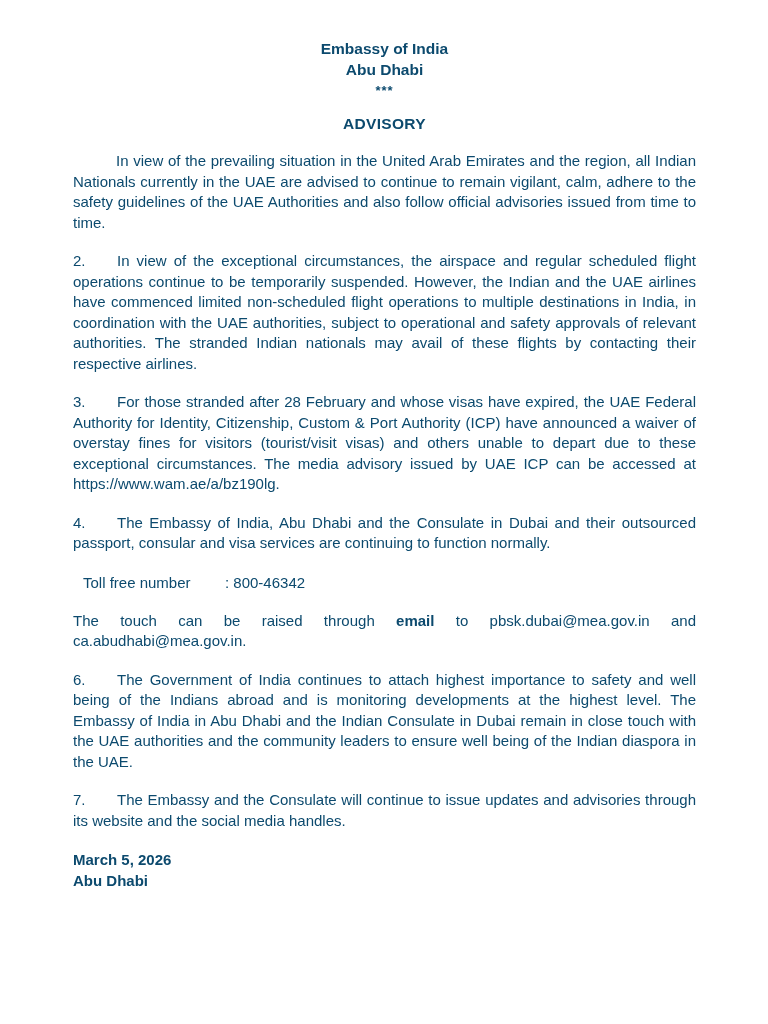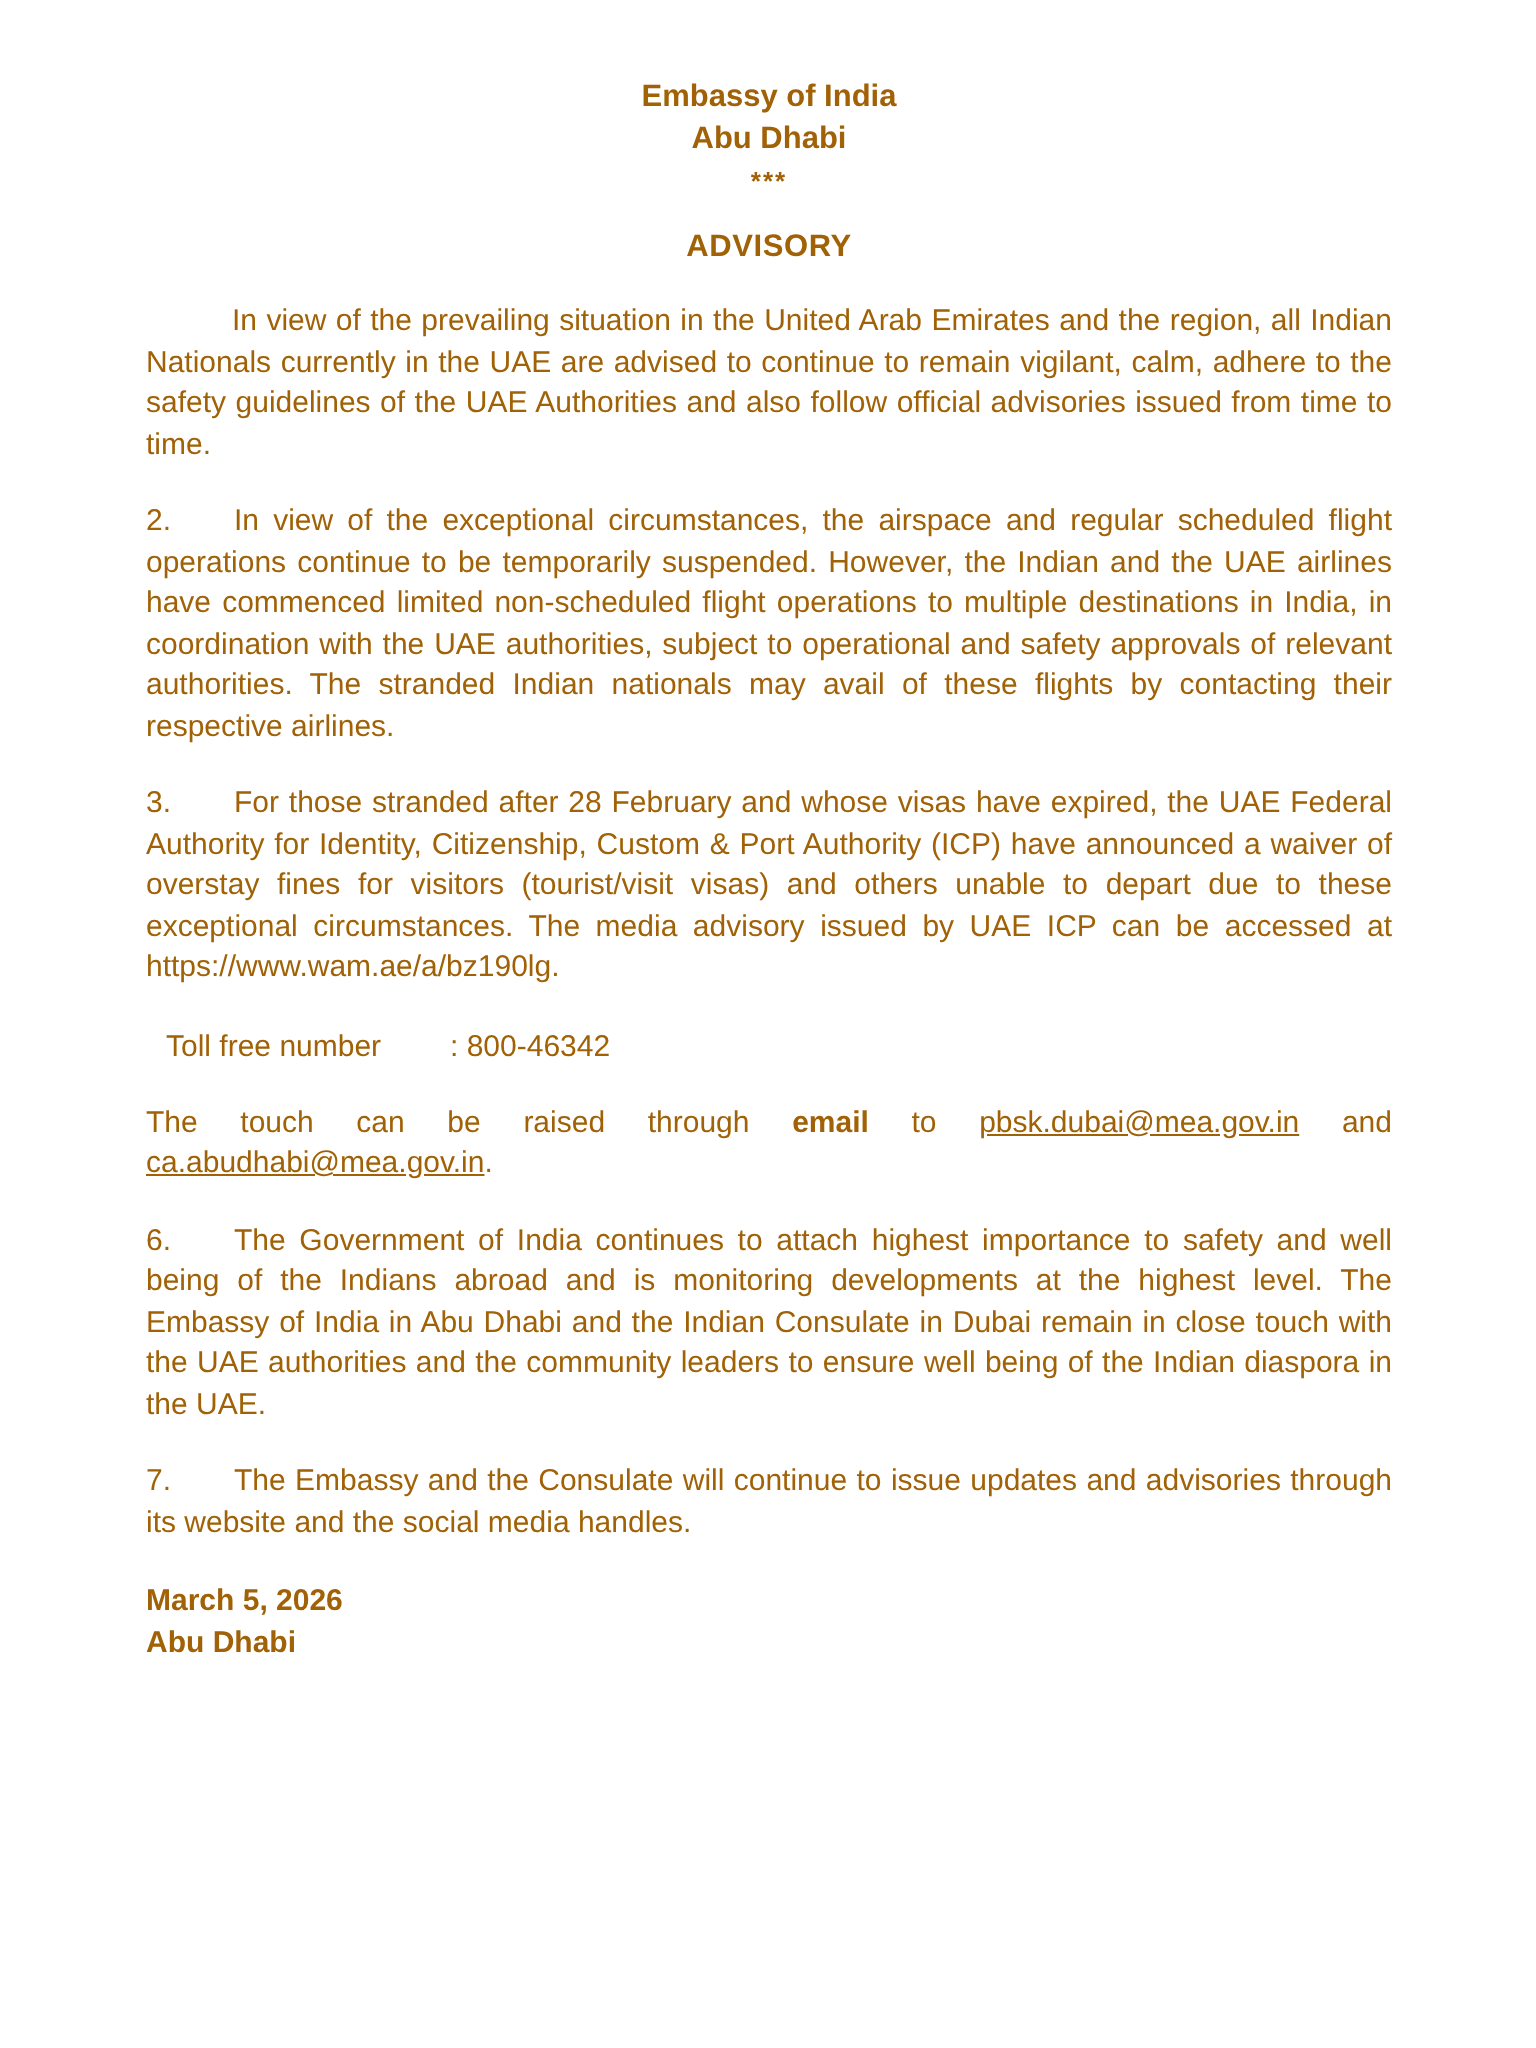--- a/index.html
+++ b/index.html
@@ -7,21 +7,21 @@
     padding: 0;
     background: #ffffff;
   }
   .page {
     position: relative;
     width: 768px;
     height: 1024px;
     box-sizing: border-box;
     padding: 38px 72px 0 73px;
     background: #ffffff;
-    color: #a16207;
+    color: #0c4a6e;
     font-family: "Liberation Sans", sans-serif;
     font-size: 15px;
     line-height: 20.5px;
     overflow: hidden;
   }
   .hdr {
     text-align: center;
     font-weight: bold;
     font-size: 15.5px;
     line-height: 21px;
@@ -42,21 +42,21 @@
     text-align: justify;
   }
   p.para.indent {
     text-indent: 43px;
   }
   .num {
     display: inline-block;
     width: 44px;
   }
   .b { font-weight: bold; }
-  .u { text-decoration: underline; }
+  .u { }
   .helplines {
     margin: 0 0 18px 10px;
   }
   .hl {
     line-height: 21px;
   }
   .hl-label {
     display: inline-block;
     width: 142px;
   }
@@ -79,20 +79,21 @@
   </div>
 
   <div class="body-block">
 
     <p class="para indent"><span><span>In view of the prevailing situation in the United Arab Emirates and the region, all Indian Nationals currently in the UAE are advised to continue to remain vigilant, calm, adhere to the safety guidelines of the UAE Authorities and also follow official advisories issued from time to time.</span></span></p>
 
     <p class="para"><span class="num">2.</span><span><span>In view of the exceptional circumstances, the airspace and regular scheduled flight operations continue to be temporarily suspended. However, the Indian and the UAE airlines have commenced limited non-scheduled flight operations to multiple destinations in India, in coordination with the UAE authorities, subject to operational and safety approvals of relevant authorities. The stranded Indian nationals may avail of these flights by contacting their respective airlines.</span></span></p>
 
     <p class="para"><span class="num">3.</span><span><span>For those stranded after 28 February and whose visas have expired, the UAE Federal Authority for Identity, Citizenship, Custom &amp; Port Authority (ICP) have announced a waiver of overstay fines for visitors (tourist/visit visas) and others unable to depart due to these exceptional circumstances. The media advisory issued by UAE ICP can be accessed at https://www.wam.ae/a/bz190lg.</span></span></p>
 
+    <p class="para"><span class="num">4.</span><span><span>The Embassy of India, Abu Dhabi and the Consulate in Dubai and their outsourced passport, consular and visa services are continuing to function normally.</span></span></p>
 
 
     <div class="helplines">
       <div class="hl"><span class="hl-label">Toll free number</span><span class="hl-value">: 800-46342</span></div>
     </div>
 
     <p class="para"><span><span>The touch can be raised through </span><span class="b">email</span><span> to </span><span class="u">pbsk.dubai@mea.gov.in</span><span> and </span><span class="u">ca.abudhabi@mea.gov.in</span><span>.</span></span></p>
 
     <p class="para"><span class="num">6.</span><span><span>The Government of India continues to attach highest importance to safety and well being of the Indians abroad and is monitoring developments at the highest level. The Embassy of India in Abu Dhabi and the Indian Consulate in Dubai remain in close touch with the UAE authorities and the community leaders to ensure well being of the Indian diaspora in the UAE.</span></span></p>
 

